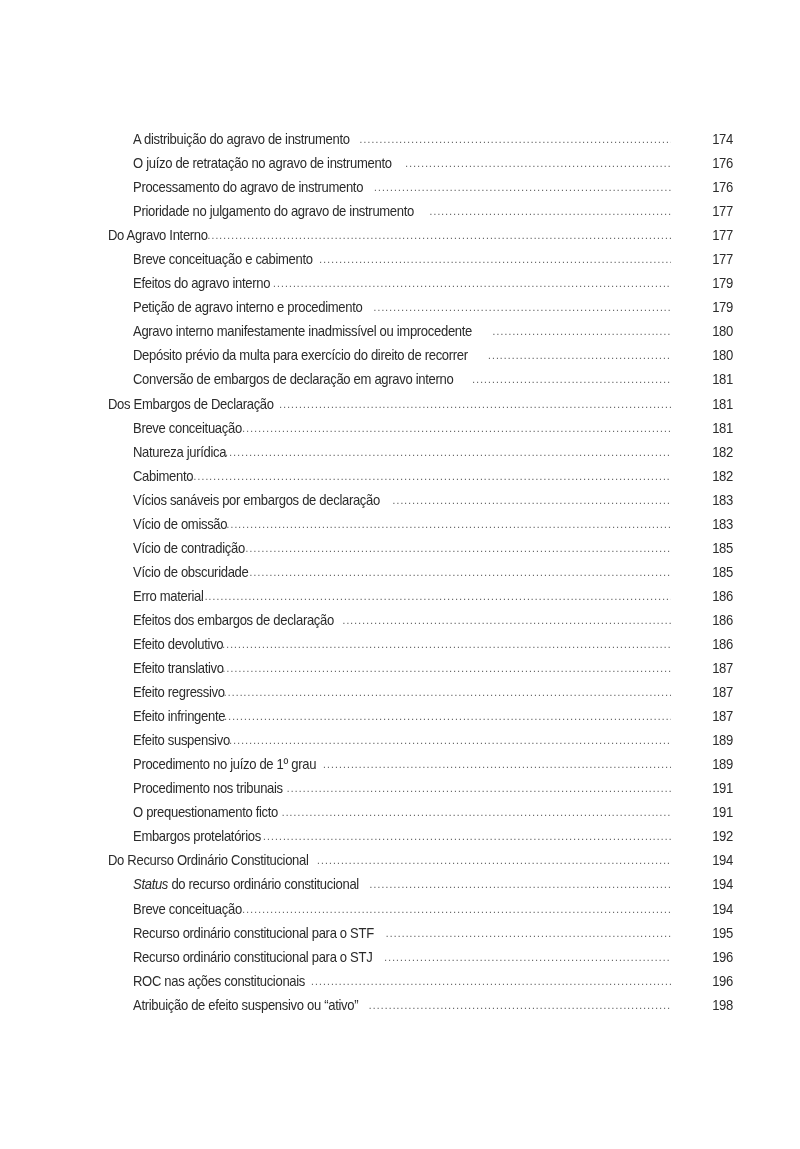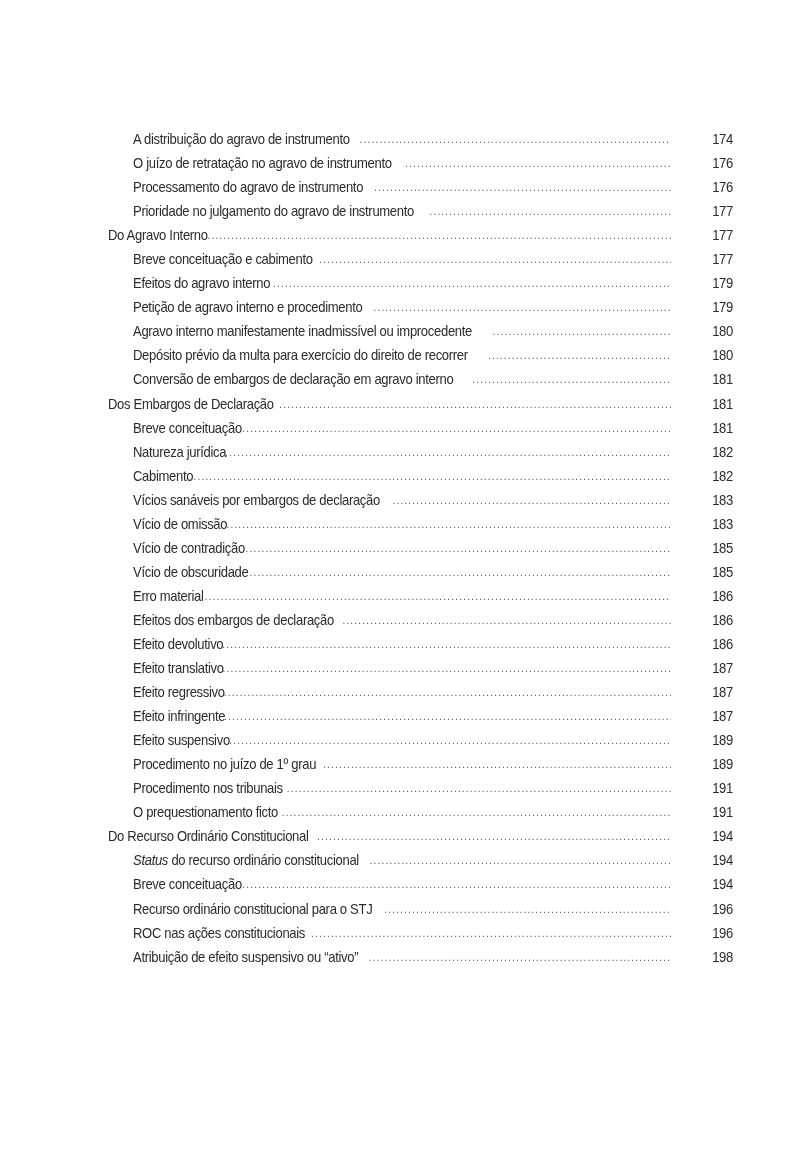--- a/index.html
+++ b/index.html
@@ -211,34 +211,44 @@
     <li class="toc-row level-2">
     <span class="toc-label"><span></span><span class="it"></span><span>Procedimento nos tribunais</span><span></span></span>
     <span class="toc-dots"></span>
     <span class="toc-page">191</span>
   </li>
     <li class="toc-row level-2">
     <span class="toc-label"><span></span><span class="it"></span><span>O prequestionamento ficto</span><span></span></span>
     <span class="toc-dots"></span>
     <span class="toc-page">191</span>
   </li>
+    <li class="toc-row level-2">
+    <span class="toc-label"><span></span><span class="it"></span><span>Embargos protelatórios</span><span></span></span>
+    <span class="toc-dots"></span>
+    <span class="toc-page">192</span>
+  </li>
     <li class="toc-row level-1">
     <span class="toc-label"><span></span><span class="it"></span><span>Do Recurso Ordinário Constitucional</span><span></span></span>
     <span class="toc-dots"></span>
     <span class="toc-page">194</span>
   </li>
     <li class="toc-row level-2">
     <span class="toc-label"><span></span><span class="it">Status</span><span></span><span> do recurso ordinário constitucional</span></span>
     <span class="toc-dots"></span>
     <span class="toc-page">194</span>
   </li>
     <li class="toc-row level-2">
     <span class="toc-label"><span></span><span class="it"></span><span>Breve conceituação</span><span></span></span>
     <span class="toc-dots"></span>
     <span class="toc-page">194</span>
+  </li>
+    <li class="toc-row level-2">
+    <span class="toc-label"><span></span><span class="it"></span><span>Recurso ordinário constitucional para o STF</span><span></span></span>
+    <span class="toc-dots"></span>
+    <span class="toc-page">195</span>
   </li>
     <li class="toc-row level-2">
     <span class="toc-label"><span></span><span class="it"></span><span>Recurso ordinário constitucional para o STJ</span><span></span></span>
     <span class="toc-dots"></span>
     <span class="toc-page">196</span>
   </li>
     <li class="toc-row level-2">
     <span class="toc-label"><span></span><span class="it"></span><span>ROC nas ações constitucionais</span><span></span></span>
     <span class="toc-dots"></span>
     <span class="toc-page">196</span>

